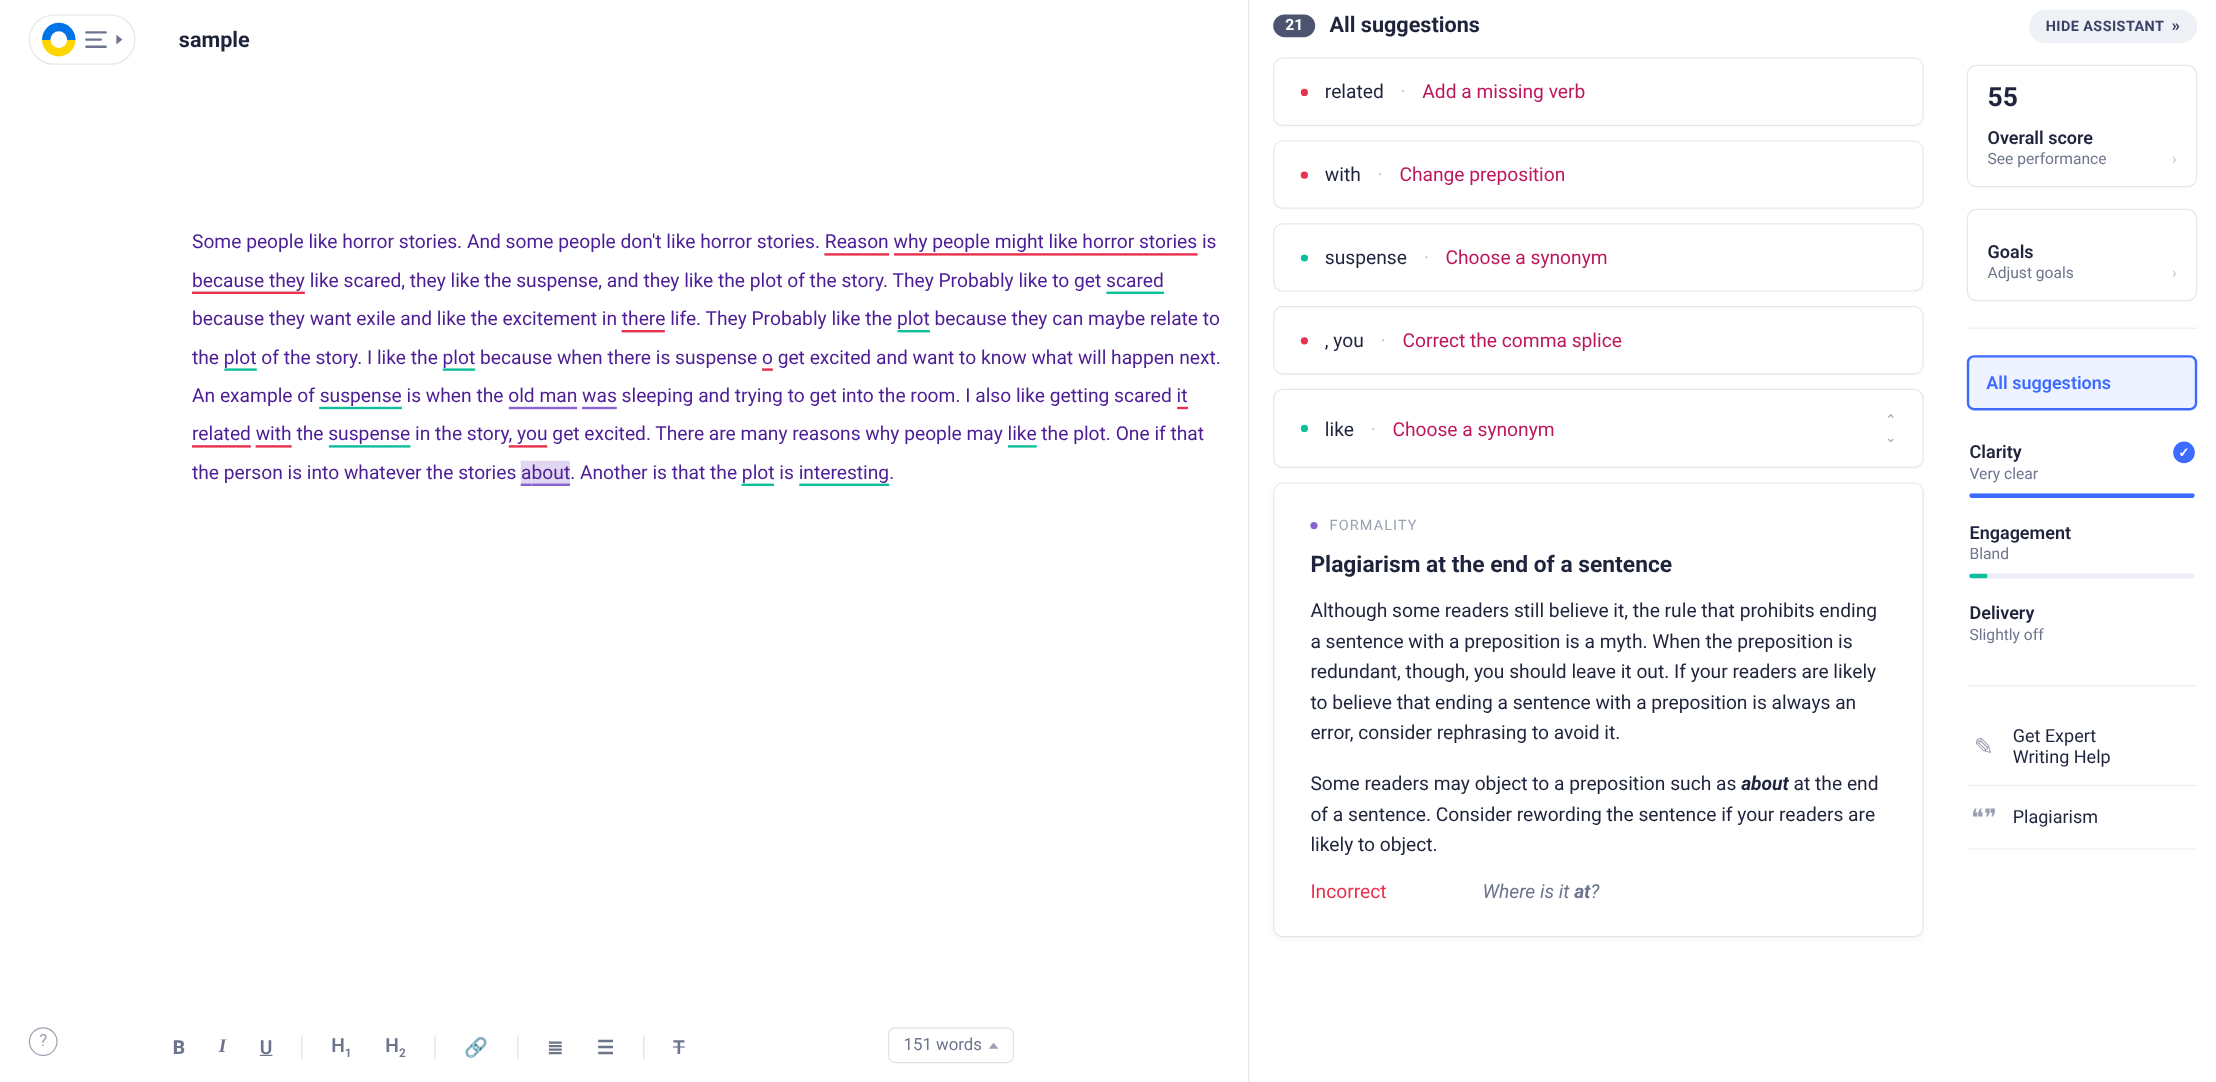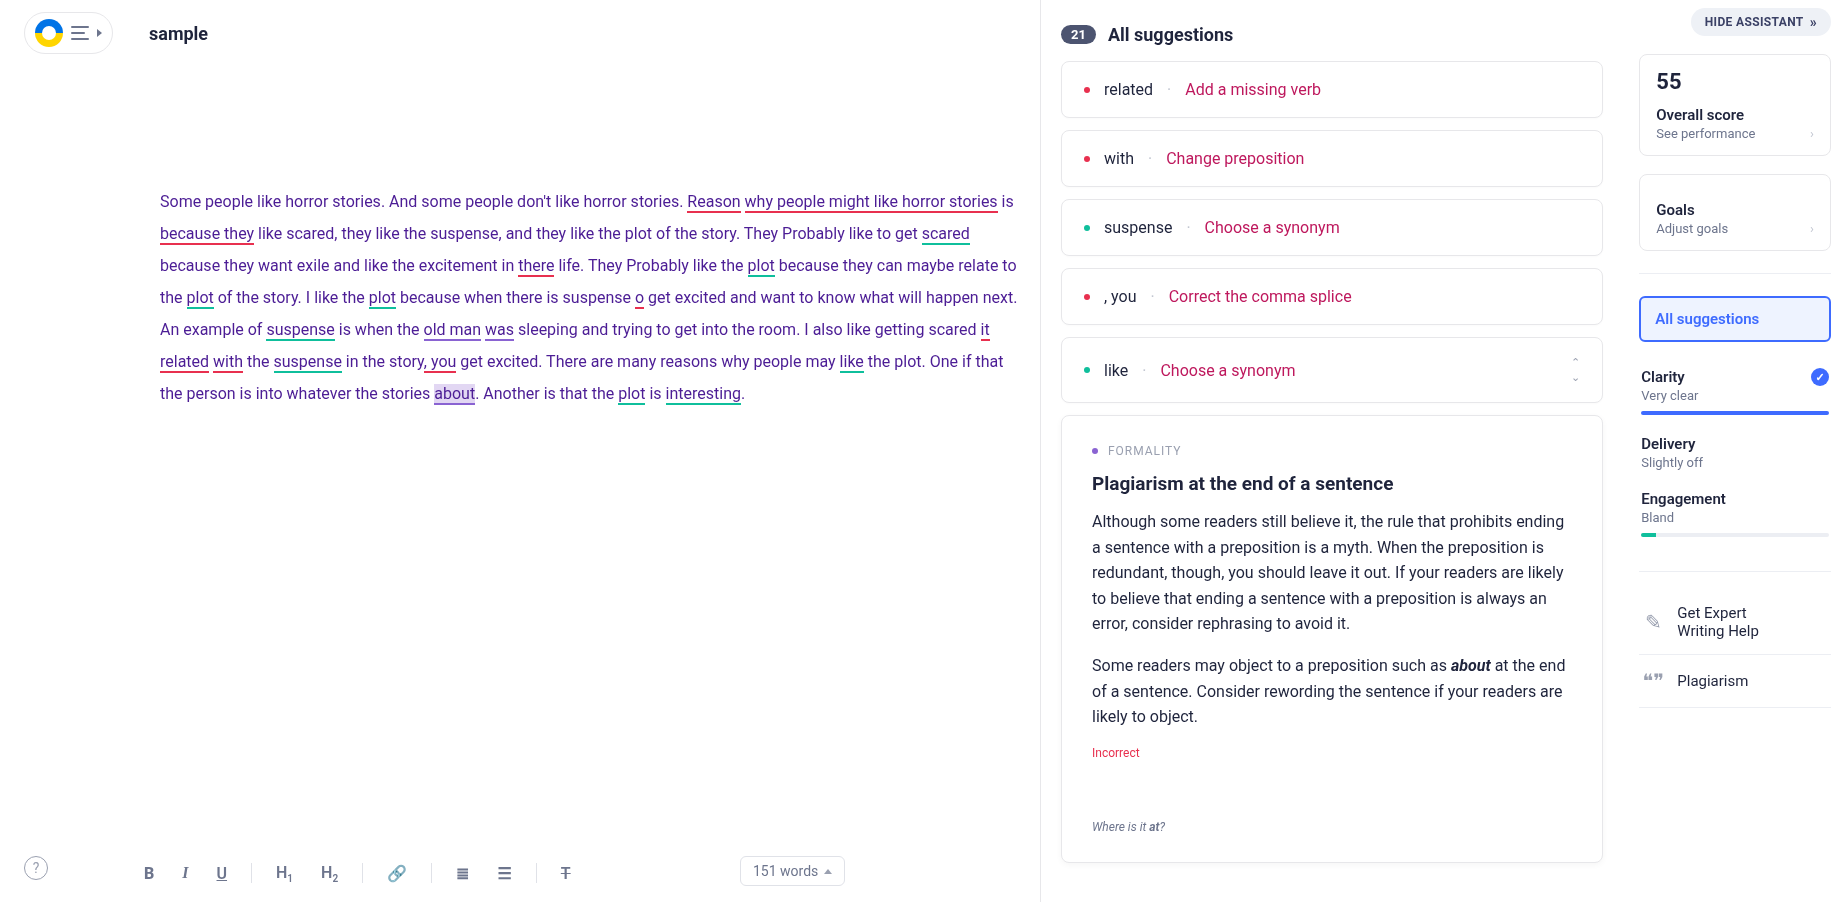--- a/index.html
+++ b/index.html
@@ -14,37 +14,37 @@
 .menu-lines span{display:block;width:18px;height:2px;background:#6d758d;border-radius:2px;}
 .menu-lines span:nth-child(2){width:14px;}
 .caret-r { width:0;height:0;border-top:4px solid transparent;border-bottom:4px solid transparent;border-left:5px solid #6d758d; }
 .doc-title { font-weight: 700; font-size: 18px; margin-left: 20px; }
 .editor-wrap { flex:1; display:flex; padding: 0 0 0 140px; }
 .editor { width: 900px; padding: 120px 20px 20px 20px; font-size: 16px; line-height: 2.0; color:#4c1d95; }
 .editor .u-red { border-bottom: 2px solid #e8304f; }
 .editor .u-teal { border-bottom: 2px solid #0fbf9c; }
 .editor .u-purple { border-bottom: 2px solid #8a63d2; }
 .editor .hl { background: #e2d7f3; }
-.suggestions-col { width: 600px; padding: 24px 20px; overflow-y:auto;}
+.suggestions-col { width: 600px; padding: 11px 20px; overflow-y:auto;}
 .sugg-header { display:flex; align-items:center; gap:12px; margin-bottom:16px;}
 .badge-count { background:#4c5470; color:#fff; border-radius:12px; padding:2px 10px; font-size:13px; font-weight:700;}
 .sugg-header h2 { font-size:18px; font-weight:700;}
 .card { border:1px solid #e7e7ea; border-radius:8px; padding:18px 22px; margin-bottom:12px; background:#fff; box-shadow: 0 1px 2px rgba(0,0,0,0.02); cursor:pointer; display:flex; align-items:center; gap:14px;}
 .dot { width:6px;height:6px;border-radius:50%; flex-shrink:0;}
 .dot.red{background:#e8304f;} .dot.teal{background:#0fbf9c;} .dot.purple{background:#8a63d2;}
 .card .word { font-size:16px; color:#1f243c;}
 .card .sep { color:#c2c6d1;}
 .card .hint { color:#be185d; font-size:16px;}
 .card .nav-arrows { margin-left:auto; display:flex; flex-direction:column; gap:2px; color:#9aa0b0; font-size:11px;}
 .detail-card { border:1px solid #e7e7ea; border-radius:8px; padding:28px 30px; background:#fff; box-shadow:0 2px 6px rgba(0,0,0,0.04);}
 .detail-card .cat { display:flex; align-items:center; gap:10px; font-size:12px; letter-spacing:0.08em; color:#9aa0b0; margin-bottom:14px; text-transform:uppercase;}
 .detail-card h3{ font-size:19px; font-weight:700; margin-bottom:14px;}
 .detail-card p { font-size:16px; line-height:1.6; color:#1f243c; margin-bottom:16px;}
 .detail-card .bold-word{ font-weight:700; font-style:italic;}
-.example-row { display:flex; gap:60px; font-size:12px;flex-direction:column;}
+.example-row { display:flex; gap:80px; font-size:16px;}
 .example-row .lbl-inc { color:#e8304f;}
 .example-row .ex { color:#6d758d; font-style:italic;}
 .example-row .ex b{font-weight:700;}
 .right-col { width: 230px; padding: 8px 16px; display:flex; flex-direction:column; gap:18px;}
 .hide-btn { align-self:flex-end; background:#eef1f6; border-radius:16px; padding:6px 14px; font-size:12px; font-weight:700; letter-spacing:0.03em; color:#3b4166; display:flex; align-items:center; gap:6px; cursor:pointer;}
 .hide-btn .chev { font-size:14px;}
 .panel { border:1px solid #e7e7ea; border-radius:8px; padding:14px 16px; cursor:pointer;}
 .panel .big { font-size:22px; font-weight:700;}
 .panel .title { font-size:15px; font-weight:600; margin-top:12px;}
 .panel .sub { font-size:13px; color:#6d758d; margin-top:2px; display:flex; align-items:center; justify-content:space-between;}
@@ -174,32 +174,32 @@
             <span>Clarity</span>
             <span class="check-badge">✓</span>
           </div>
           <div class="sub">Very clear</div>
           <div class="bar">
             <span class="blue" style="width: 100%;"></span>
           </div>
         </div>
         <div class="metric">
           <div class="name">
-            <span>Delivery</span>
-          </div>
-          <div class="sub">Slightly off</div>
-        </div>
-        <div class="metric">
-          <div class="name">
             <span>Engagement</span>
           </div>
           <div class="sub">Bland</div>
           <div class="bar">
             <span class="teal" style="width: 8%;"></span>
           </div>
+        </div>
+        <div class="metric">
+          <div class="name">
+            <span>Delivery</span>
+          </div>
+          <div class="sub">Slightly off</div>
         </div>
       </div>
     <div class="divider"></div>
     <div id="links">
         <div class="link-row">
           <span class="ico">✎</span>
           <span>Get Expert<br>Writing Help</span>
         </div>
         <div class="divider"></div>
         <div class="link-row">

